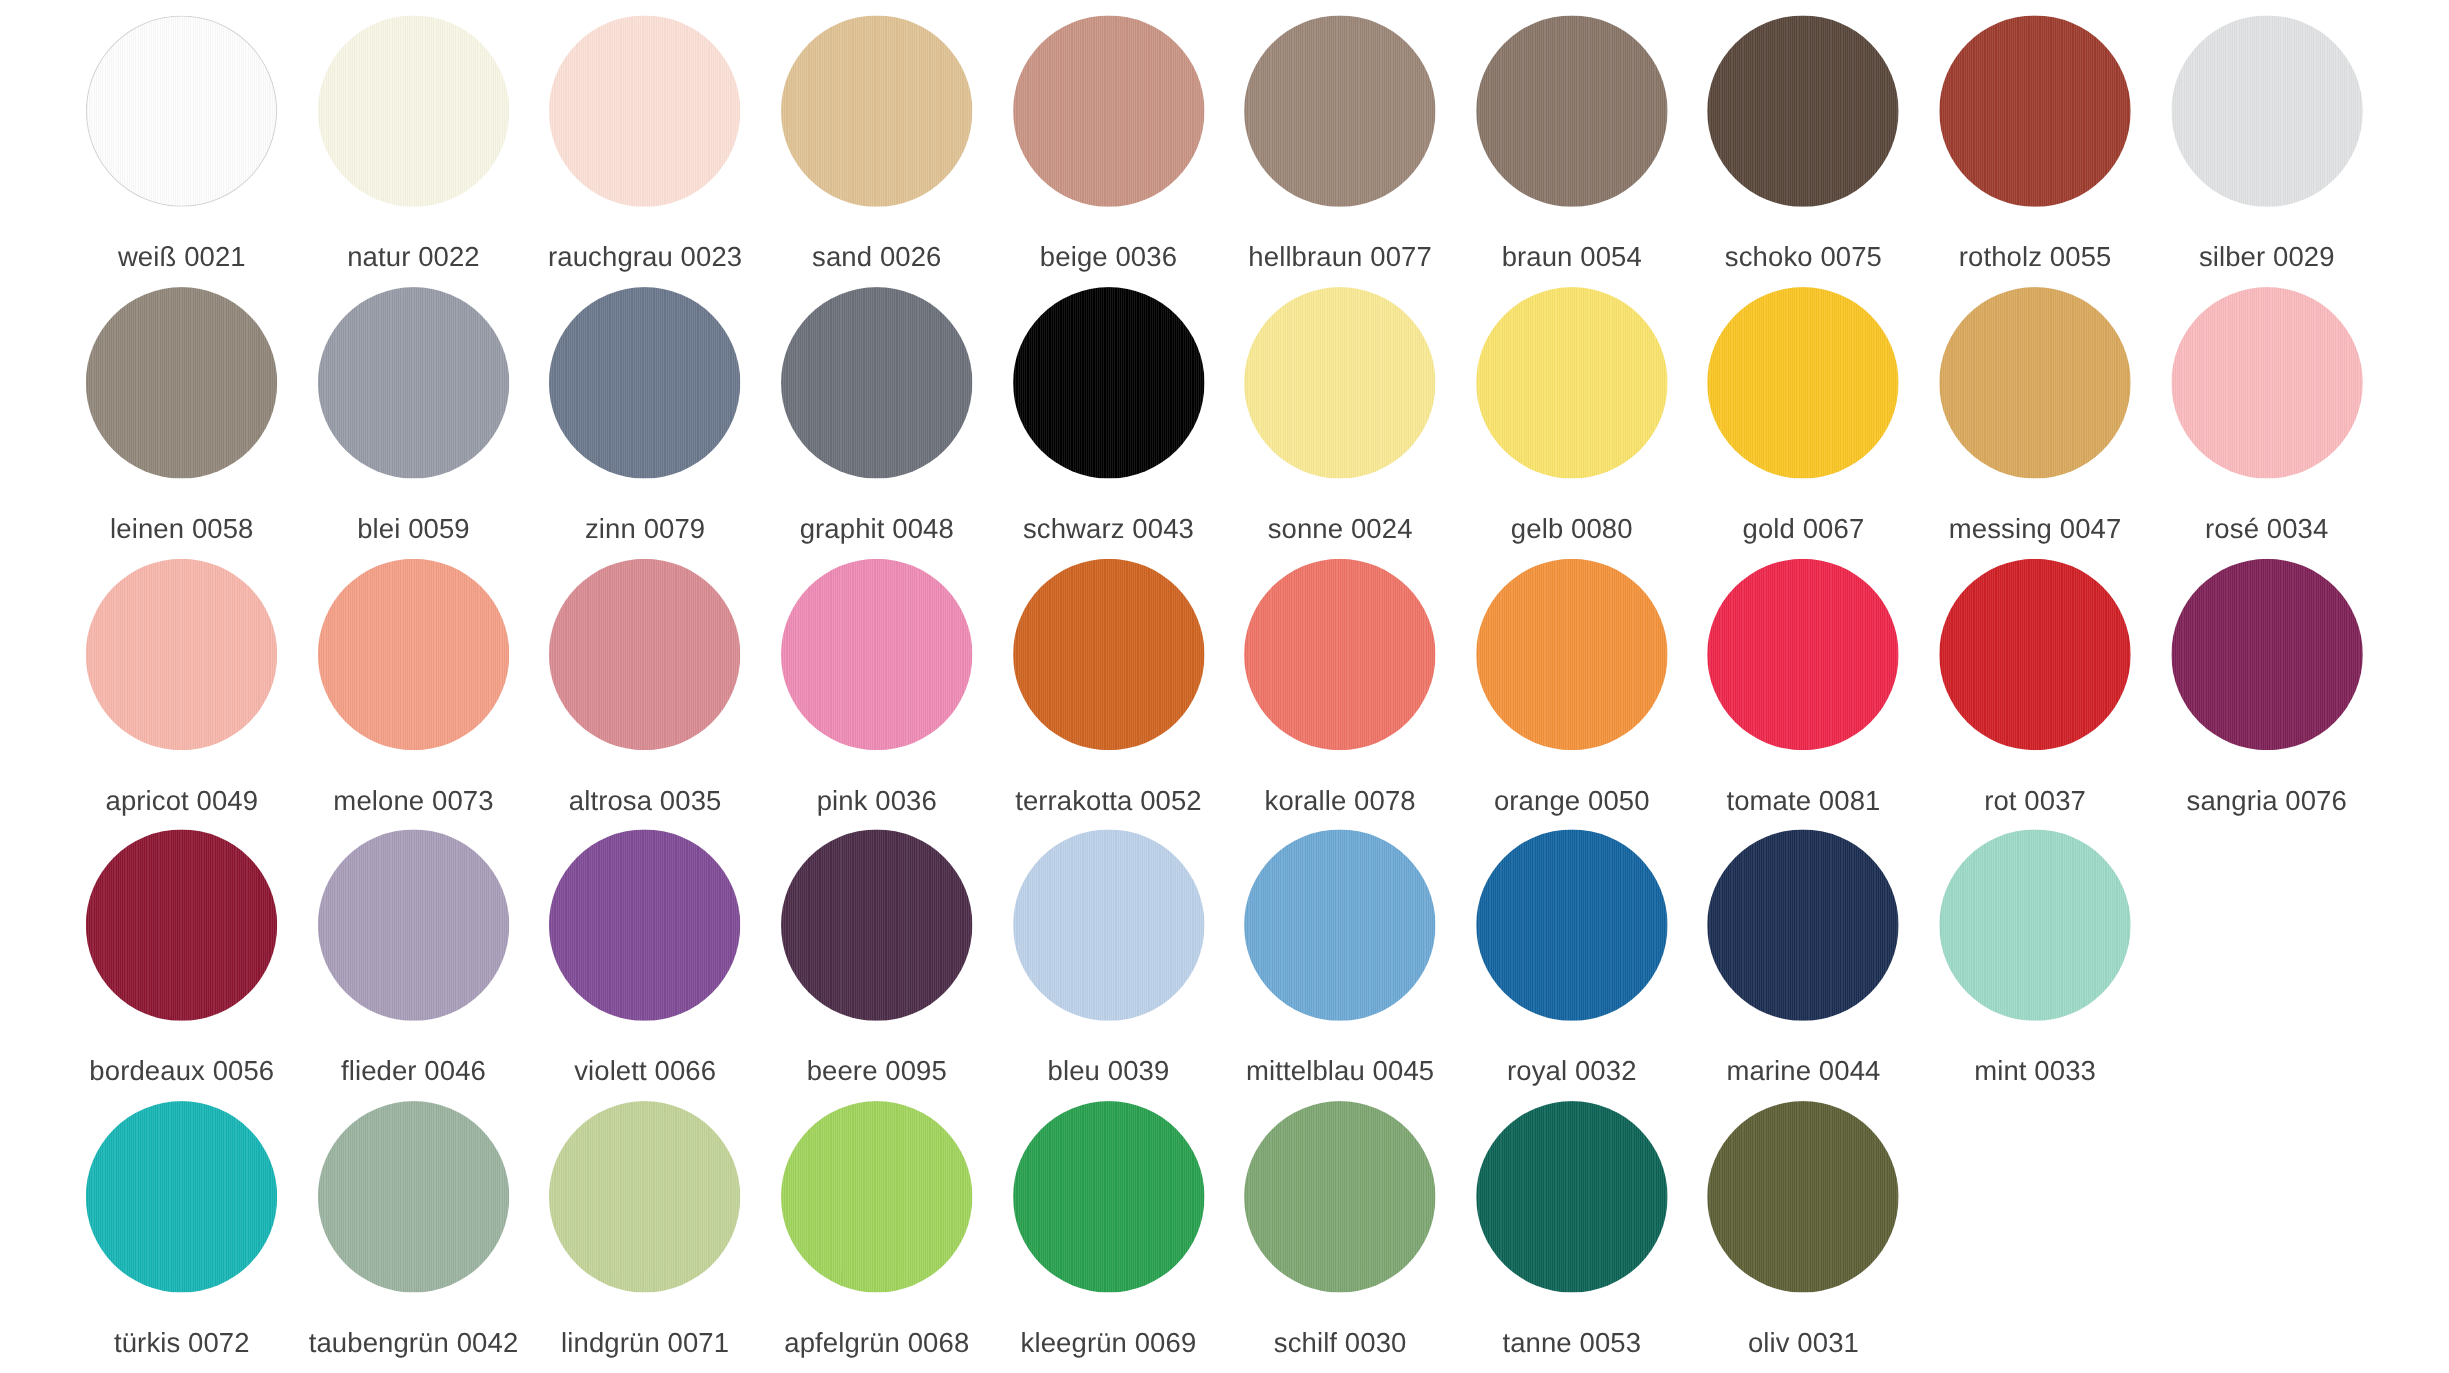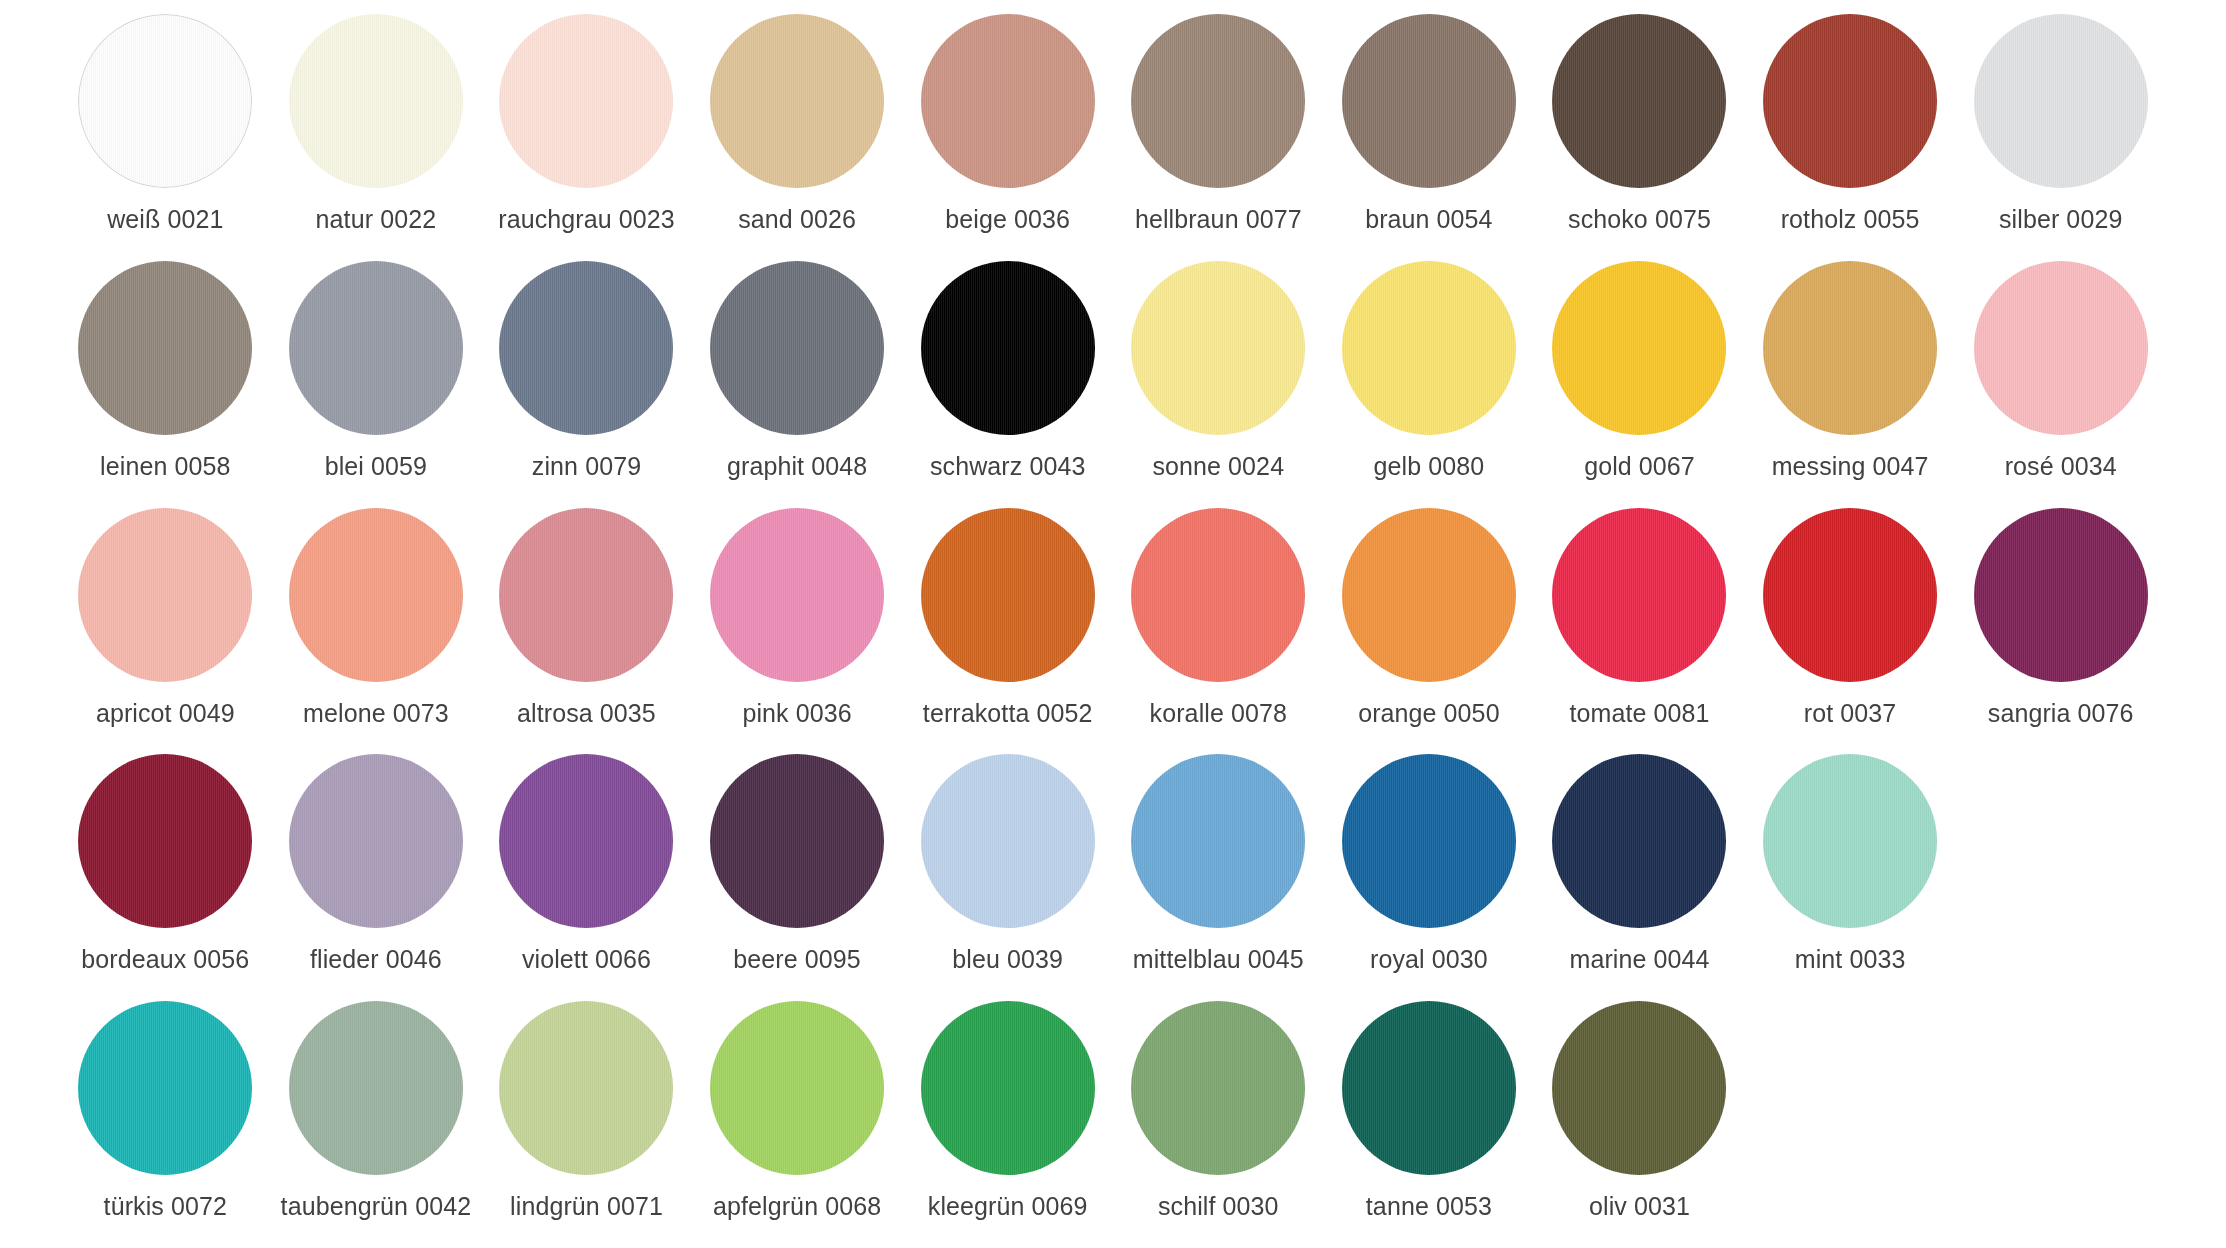--- a/index.html
+++ b/index.html
@@ -53,21 +53,21 @@
         rgba(0,0,0,0.028) 2px
       );
     background-blend-mode: normal;
   }
 
   .swatch-disc.outlined {
     box-shadow: inset 0 0 0 1px #d3d3d3;
   }
 
   .swatch-label {
-    margin-top: 17px;
+    margin-top: 32px;
     font-size: 25px;
     line-height: 1.15;
     color: #414141;
     letter-spacing: 0.1px;
     text-align: center;
     white-space: nowrap;
     font-family: "Liberation Sans", sans-serif;
   }
 
   .swatch.empty .swatch-disc,
@@ -225,21 +225,21 @@
       <div class="swatch">
         <div class="swatch-disc" title="bleu 0039" style="background-color: rgb(188, 209, 232);"></div>
         <div class="swatch-label">bleu 0039</div>
       </div>
       <div class="swatch">
         <div class="swatch-disc" title="mittelblau 0045" style="background-color: rgb(108, 168, 212);"></div>
         <div class="swatch-label">mittelblau 0045</div>
       </div>
       <div class="swatch">
         <div class="swatch-disc" title="royal 0041" style="background-color: rgb(17, 99, 159);"></div>
-        <div class="swatch-label">royal 0030</div>
+        <div class="swatch-label">royal 0032</div>
       </div>
       <div class="swatch">
         <div class="swatch-disc" title="marine 0044" style="background-color: rgb(26, 44, 80);"></div>
         <div class="swatch-label">marine 0044</div>
       </div>
       <div class="swatch">
         <div class="swatch-disc" title="mint 0033" style="background-color: rgb(157, 217, 199);"></div>
         <div class="swatch-label">mint 0033</div>
       </div>
     </div>

